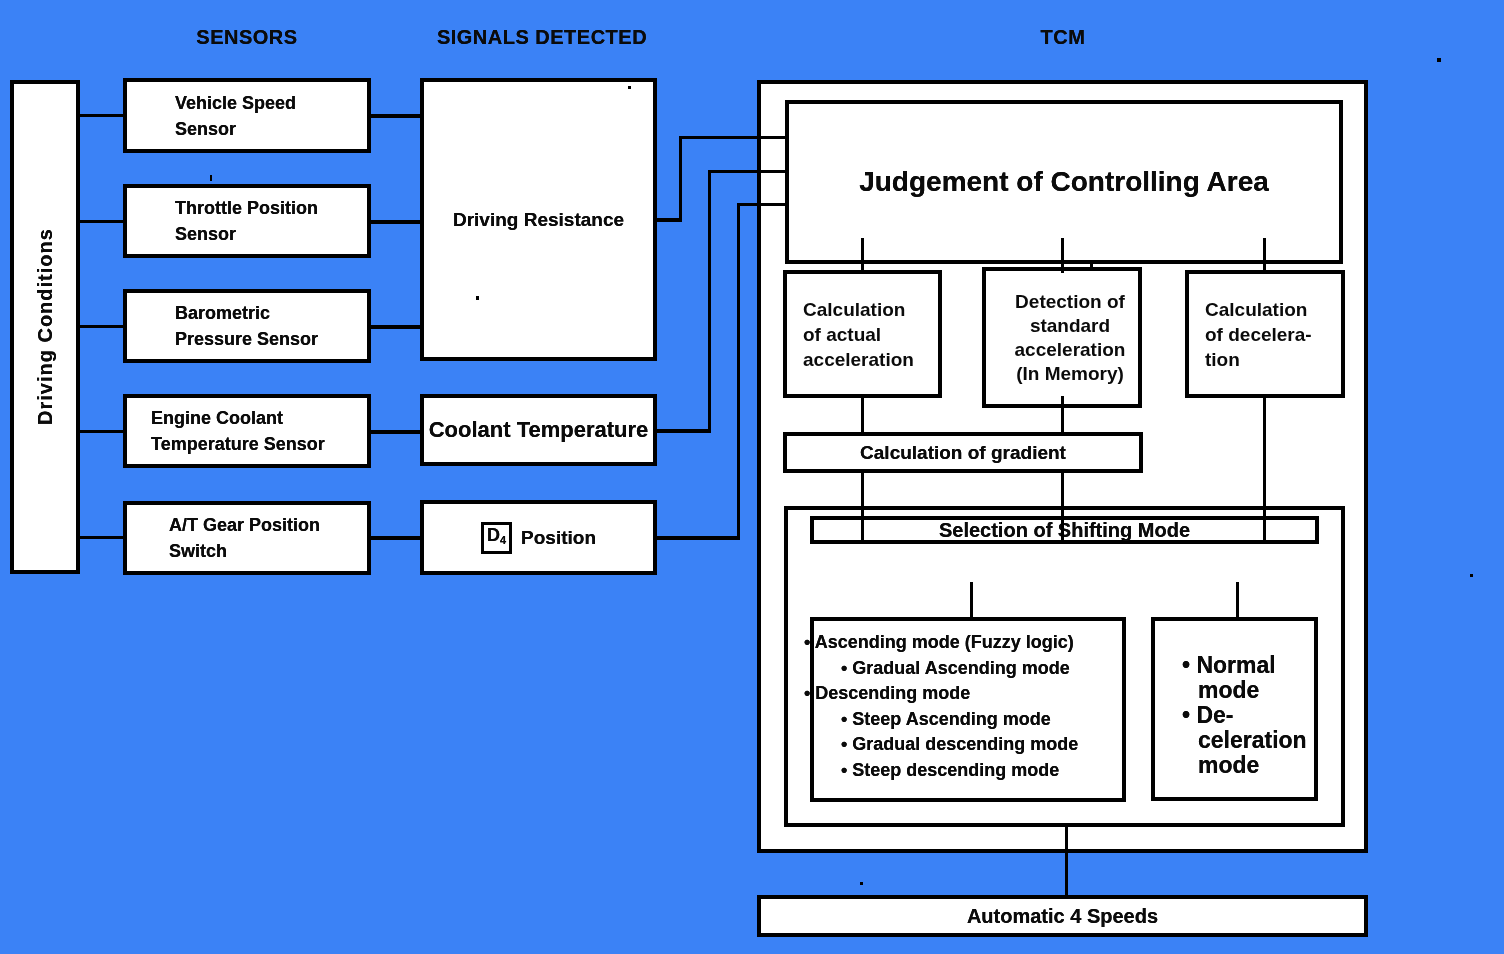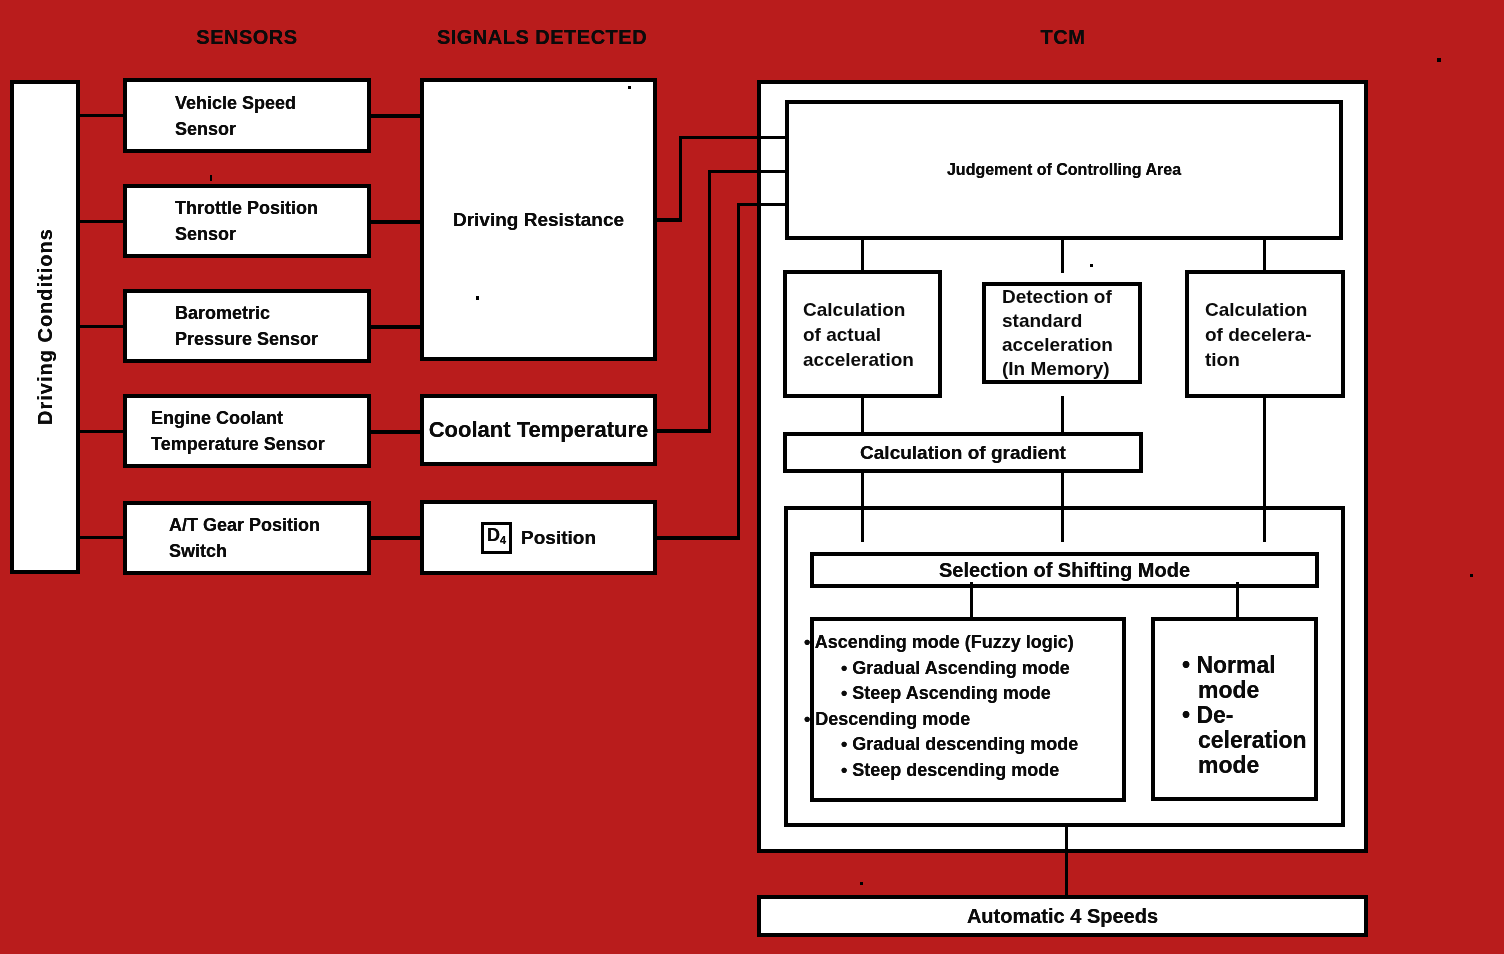--- a/index.html
+++ b/index.html
@@ -1,17 +1,17 @@
 <!DOCTYPE html>
 <html><head>
 <meta charset="utf-8">
 <style>
   html,body{margin:0;padding:0;background:#fff;}
   #canvas{
-    position:relative;width:1504px;height:954px;background:#b91c1c;
+    position:relative;width:1504px;height:954px;background:#3b82f6;
     font-family:"Liberation Sans",sans-serif;font-weight:bold;color:#0b0b0b;
     overflow:hidden;
   }
   .hdr{
     position:absolute;font-size:20px;letter-spacing:0.5px;text-align:center;
     text-shadow:0 0 0.5px currentColor;white-space:nowrap;
   }
   .box{
     position:absolute;border:4px solid #000;box-sizing:border-box;background:#fff;
   }
@@ -83,56 +83,56 @@
   <div class="box hcenter lbl" style="left:420px;top:394px;width:237px;height:72px;font-size:22px;">
     <span>Coolant Temperature</span>
   </div>
   <div class="box hcenter lbl" style="left:420px;top:500px;width:237px;height:75px;">
     <span class="d4chip"><span>D</span><sub>4</sub></span>
     <span>Position</span>
   </div>
 
   <div class="box" style="left:757px;top:80px;width:611px;height:773px;"></div>
 
-  <div class="box hcenter lbl" style="left:785px;top:100px;width:558px;height:140px;font-size:16px;">
+  <div class="box hcenter lbl" style="left:785px;top:100px;width:558px;height:164px;font-size:28px;">
     <span>Judgement of Controlling Area</span>
   </div>
 
   <div class="box vcenter calc" style="left:783px;top:270px;width:159px;height:128px;">
     <div>Calculation</div>
     <div>of actual</div>
     <div>acceleration</div>
   </div>
-  <div class="box vcenter calc" style="left:982px;top:282px;width:160px;height:102px;line-height:24px;">
+  <div class="box vcenter calc" style="left:982px;top:267px;width:160px;height:141px;line-height:24px;text-align:center;">
     <div>Detection of</div>
     <div>standard</div>
     <div>acceleration</div>
     <div>(In Memory)</div>
   </div>
   <div class="box vcenter calc" style="left:1185px;top:270px;width:160px;height:128px;">
     <div>Calculation</div>
     <div>of decelera-</div>
     <div>tion</div>
   </div>
 
   <div class="box hcenter lbl" style="left:783px;top:432px;width:360px;height:41px;">
     <span>Calculation of gradient</span>
   </div>
 
   <div class="box" style="left:784px;top:506px;width:561px;height:321px;"></div>
 
-  <div class="box hcenter lbl" style="left:810px;top:552px;width:509px;height:36px;font-size:20px;">
+  <div class="box hcenter lbl" style="left:810px;top:516px;width:509px;height:28px;font-size:20px;">
     <span>Selection of Shifting Mode</span>
   </div>
 
   <div class="box fz" style="left:810px;top:617px;width:316px;height:185px;">
     <div class="fz-line">• Ascending mode (Fuzzy logic)</div>
     <div class="fz-line ind">• Gradual Ascending mode</div>
+    <div class="fz-line">• Descending mode</div>
     <div class="fz-line ind">• Steep Ascending mode</div>
-    <div class="fz-line">• Descending mode</div>
     <div class="fz-line ind">• Gradual descending mode</div>
     <div class="fz-line ind">• Steep descending mode</div>
   </div>
 
   <div class="box nb" style="left:1151px;top:617px;width:167px;height:184px;">
     <div class="nb-line">• Normal</div>
     <div class="nb-line cont">mode</div>
     <div class="nb-line">• De-</div>
     <div class="nb-line cont">celeration</div>
     <div class="nb-line cont">mode</div>

